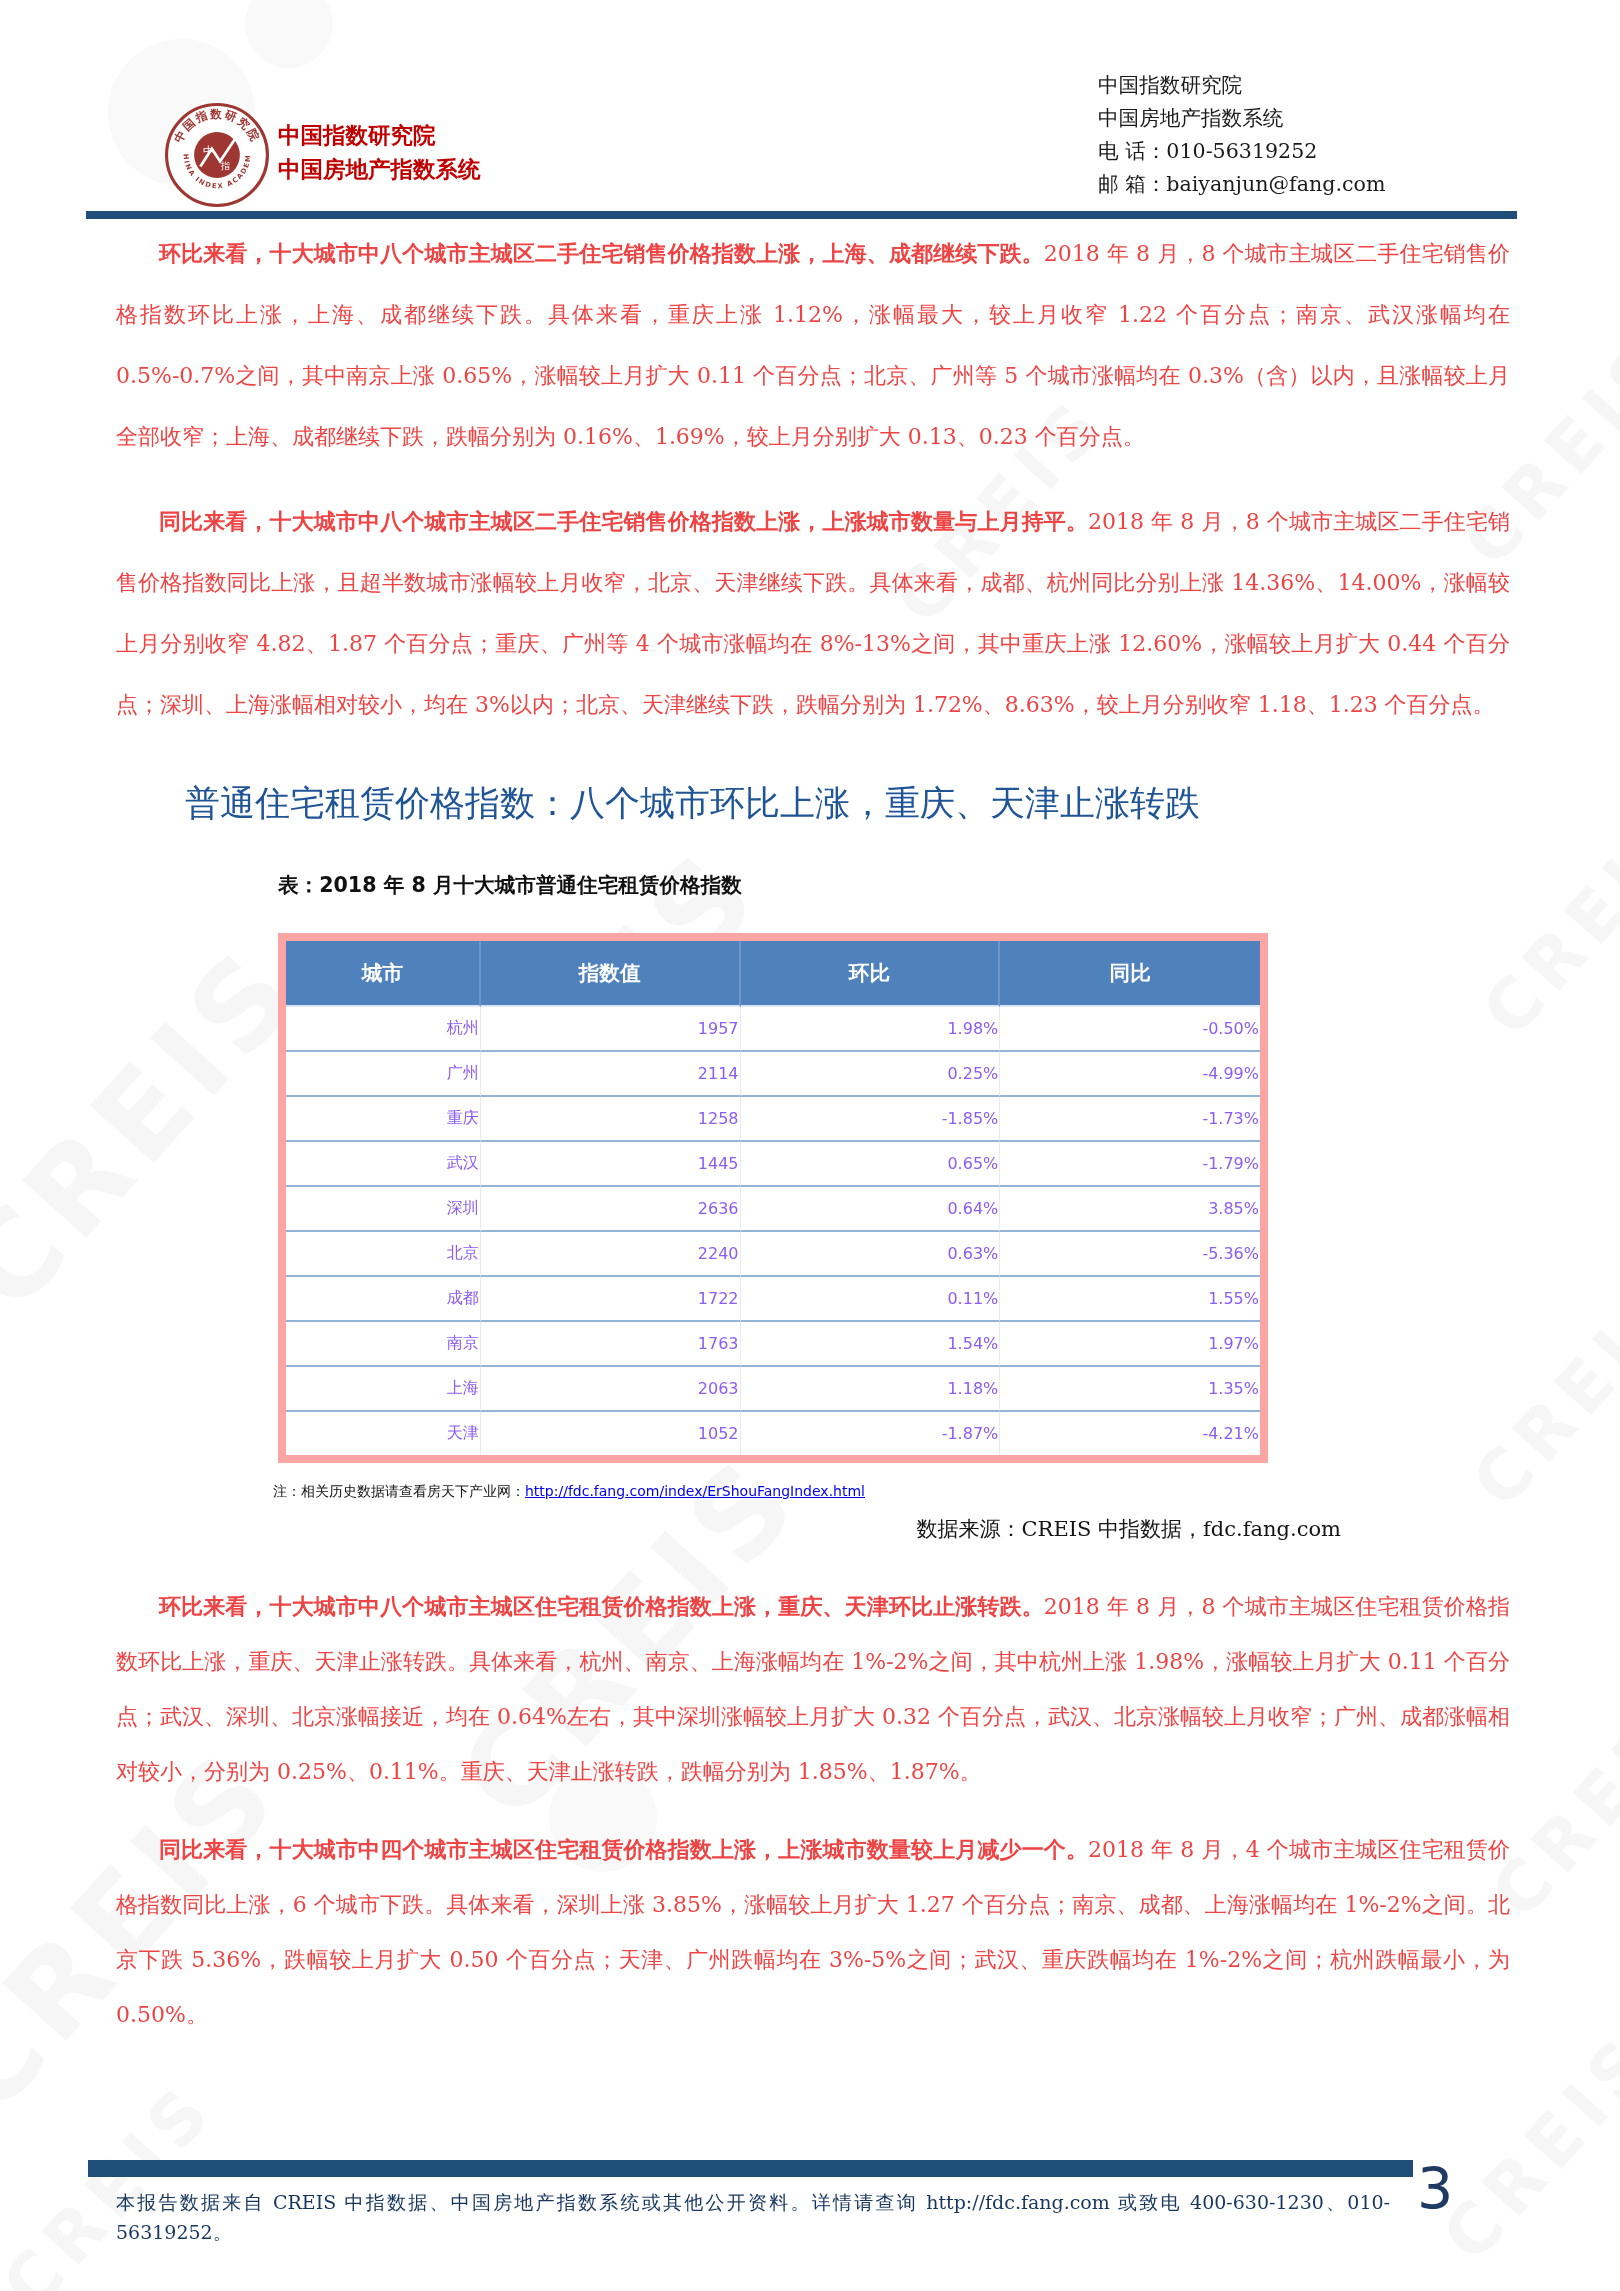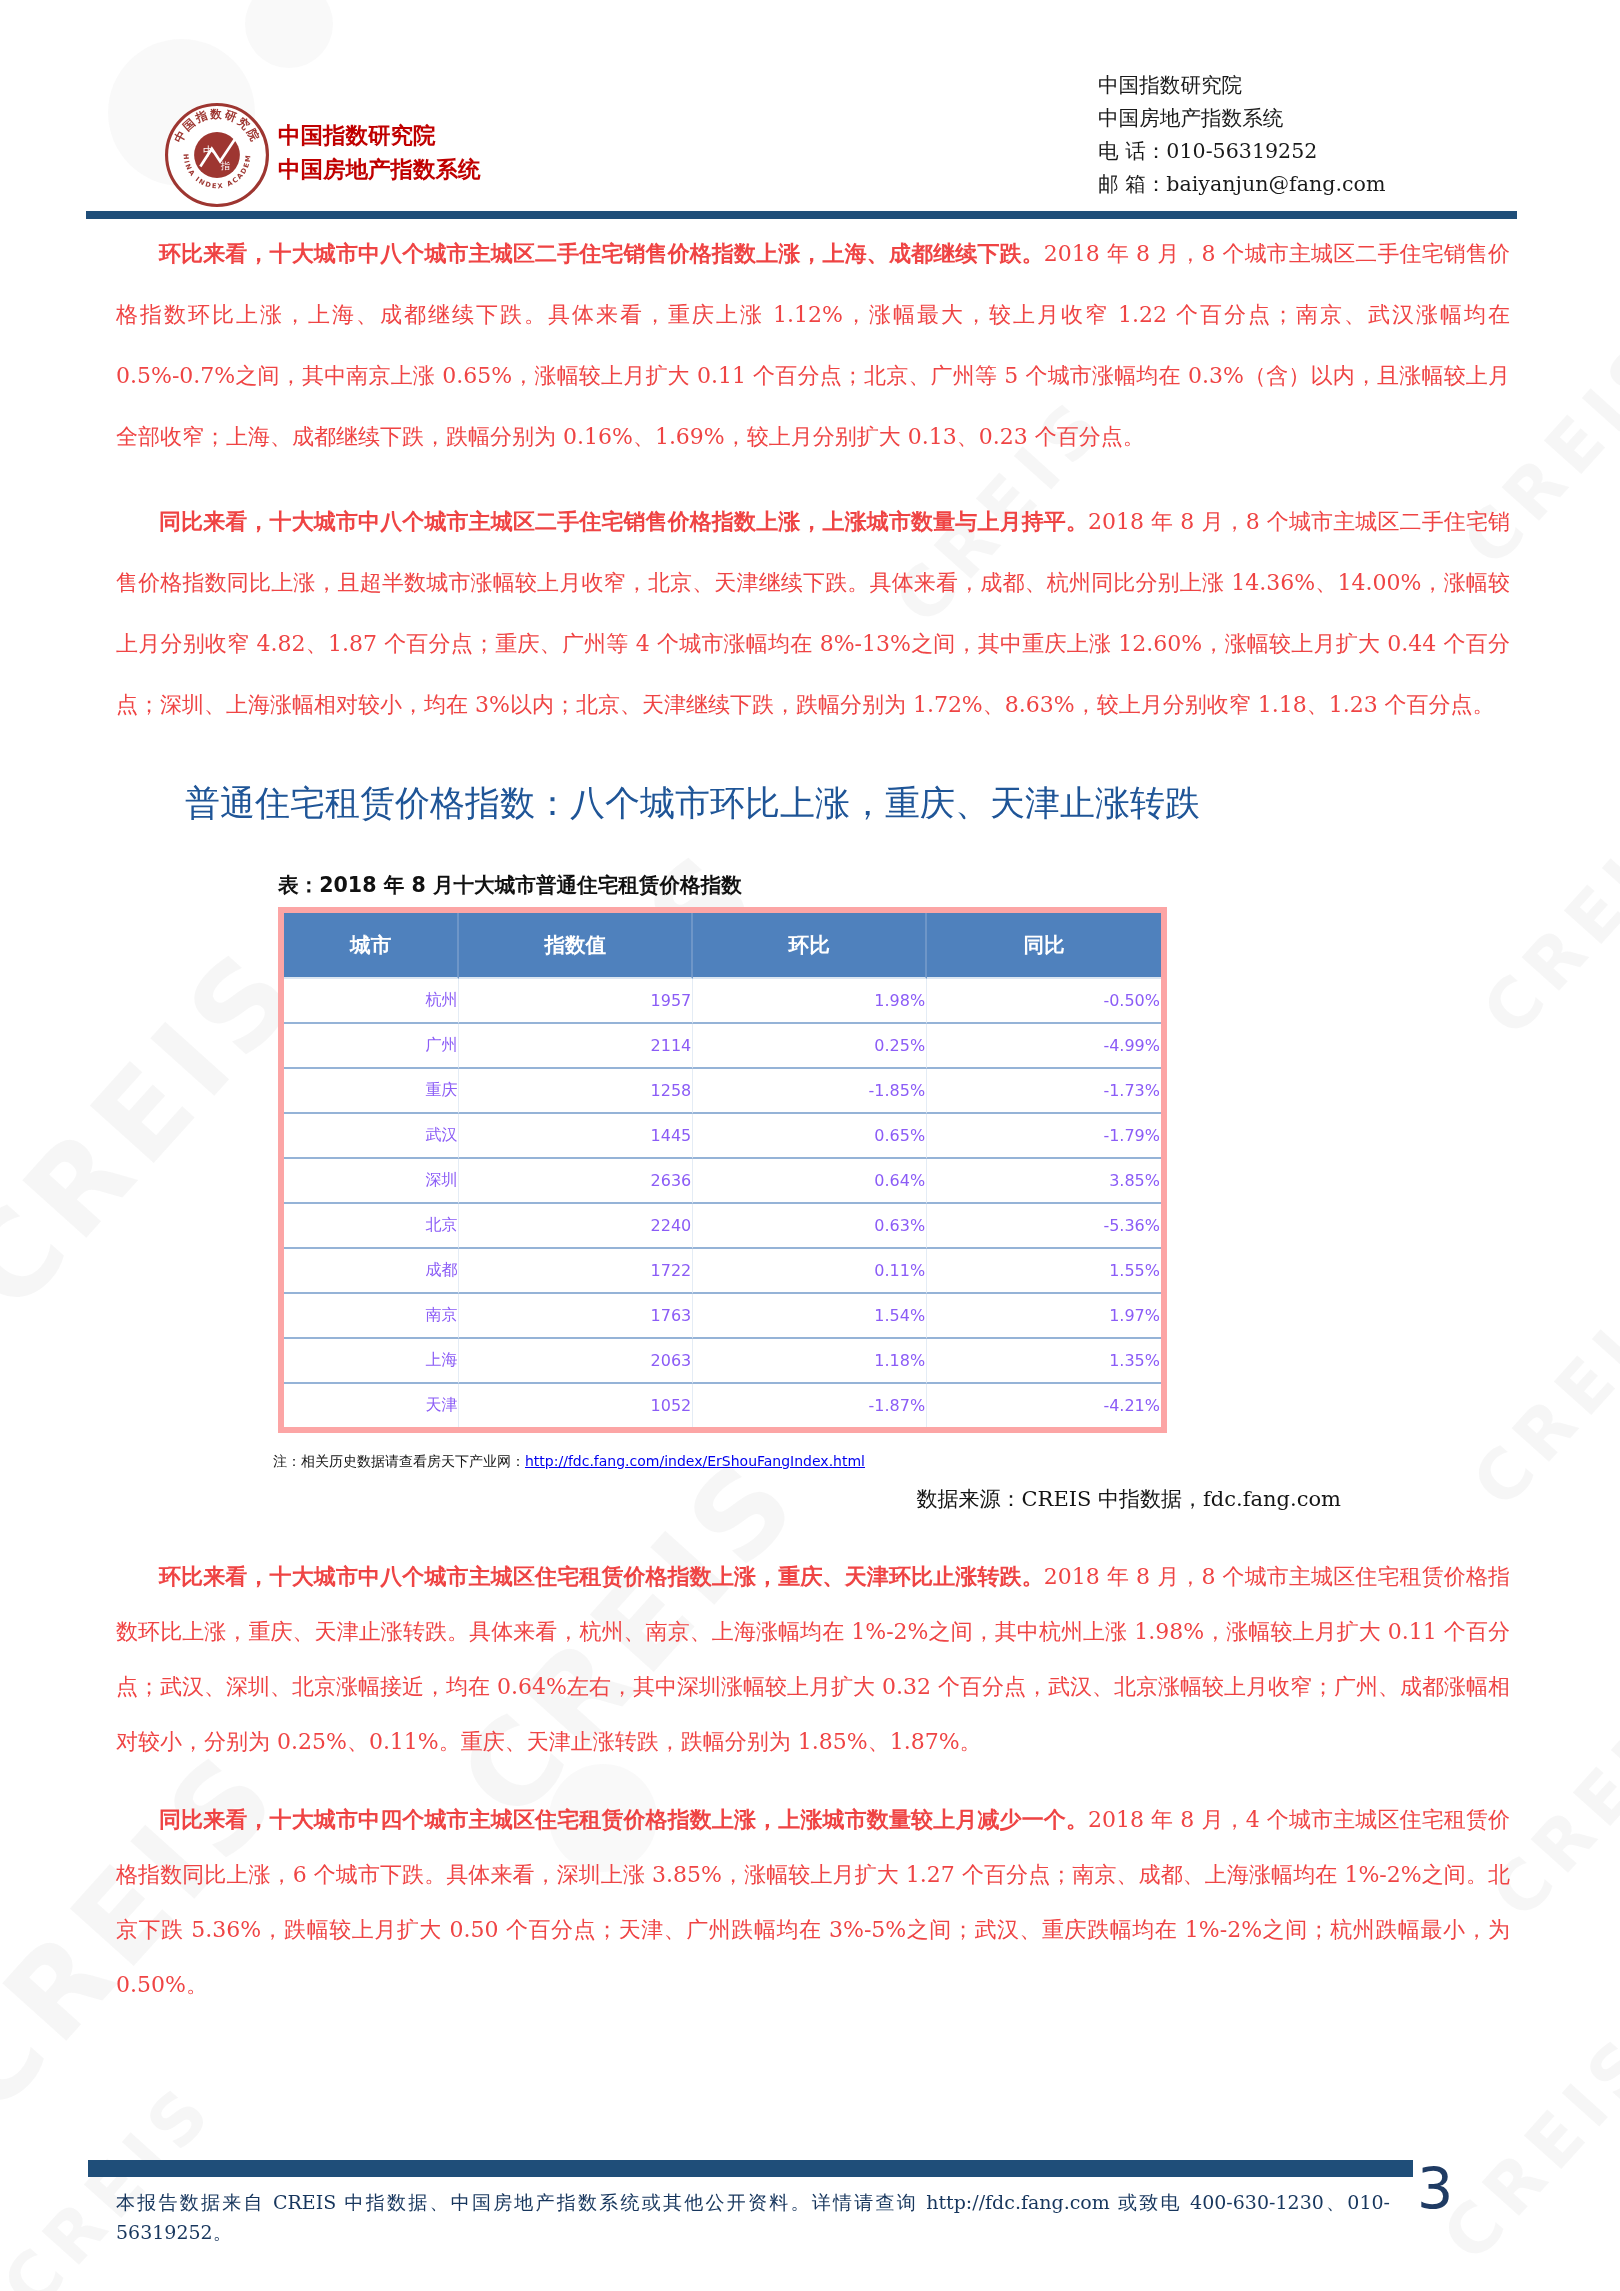--- a/index.html
+++ b/index.html
@@ -28,22 +28,22 @@
         font-family:"DejaVu Serif","Liberation Serif",serif;color:#ef4444;}
   .para + .para{margin-top:23.5px;}
   .para b{font-family:"DejaVu Sans","Liberation Sans",sans-serif;}
   .para.tight{line-height:55px;}
   .sec-heading{margin:43px 0 0 0;padding-left:69px;font-size:35px;line-height:51px;
                font-weight:normal;color:#1f5597;font-family:"DejaVu Sans",sans-serif;}
   .tbl-caption{margin:41px 0 0 162px;font-size:20.6px;font-weight:bold;line-height:31px;
                color:#111;font-family:"DejaVu Sans",sans-serif;}
 
   
-  table.idx{margin:6px 0 0 162px;width:889px;border-collapse:separate;border-spacing:0;
-            border:6px solid #fca5a5;table-layout:fixed;background:#fff;}
+  table.idx{margin:32px 0 0 162px;width:990px;border-collapse:separate;border-spacing:0;
+            border:8px solid #fca5a5;table-layout:fixed;background:#fff;}
   table.idx col.c1{width:20%;}
   table.idx th{background:#4f81bd;color:#ffffff;font-weight:bold;font-size:20.6px;height:62px;
                border-right:2px solid #6e96c8;border-bottom:2.9px solid #dce6f1;text-align:center;}
   table.idx th:last-child{border-right:none;}
   table.idx td{height:41px;font-size:16px;text-align:right;color:#8b5cf6;
                border-bottom:2px solid #95b3d7;border-right:1px solid #e4ecf5;
                font-family:"DejaVu Sans",sans-serif;}
   table.idx td:last-child{border-right:none;}
   table.idx tr:last-child td{border-bottom:none;}
 

